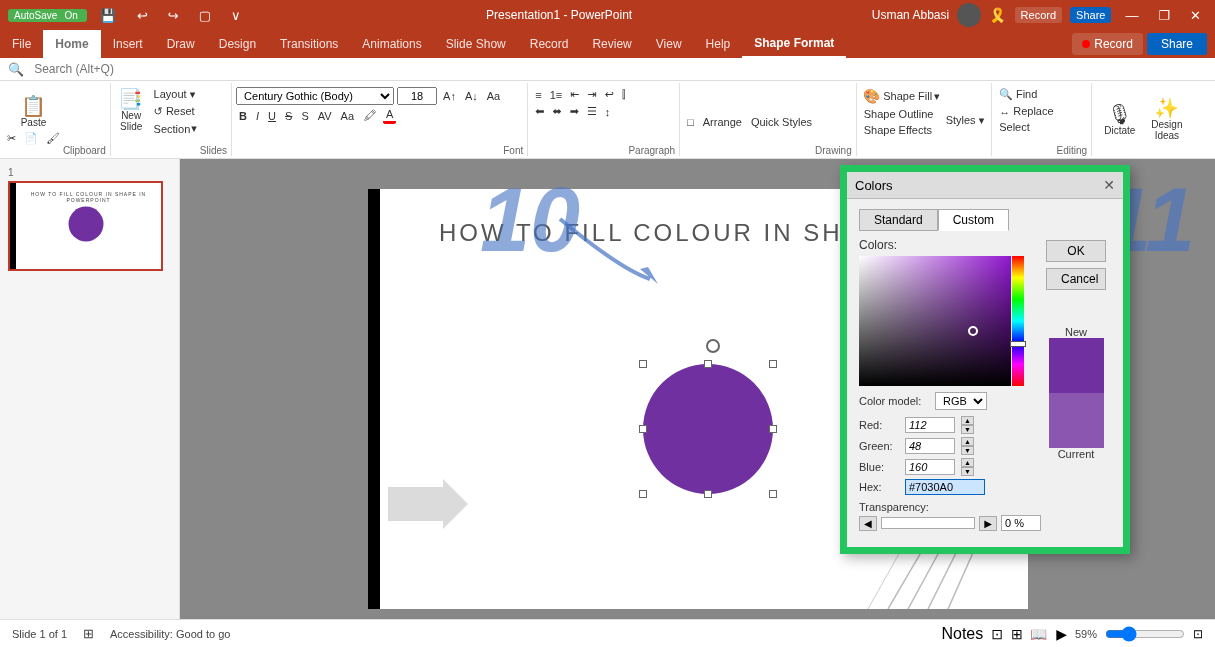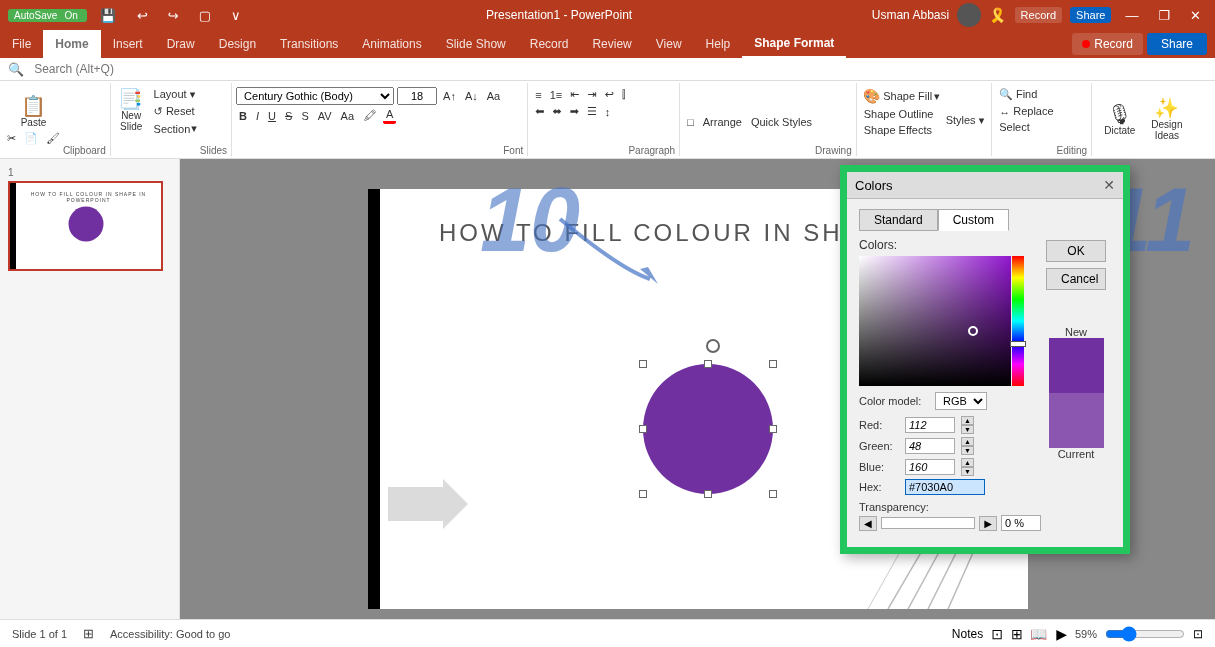--- a/index.html
+++ b/index.html
@@ -442,21 +442,21 @@
       </div>
     </div>
   </div>
 </div>
 
 <div id="status-bar" style="position:fixed;bottom:0;left:0;right:0;height:28px;background:white;border-top:1px solid #ddd;display:flex;align-items:center;padding:0 12px;gap:16px;font-size:11px;color:#444;">
   <span>Slide 1 of 1</span>
   <span style="font-size:13px;">⊞</span>
   <span>Accessibility: Good to go</span>
   <div class="status-right">
-    <button style="background:none;border:none;cursor:pointer;font-size:12px;padding-left:16px;">Notes</button>
+    <button style="background:none;border:none;cursor:pointer;font-size:16px;padding-left:16px;">Notes</button>
     <button style="background:none;border:none;cursor:pointer;font-size:14px;">⊡</button>
     <button style="background:none;border:none;cursor:pointer;font-size:14px;">⊞</button>
     <button style="background:none;border:none;cursor:pointer;font-size:14px;">📖</button>
     <button style="background:none;border:none;cursor:pointer;font-size:14px;">▶</button>
     <span>59%</span>
     <input type="range" min="10" max="200" value="59" class="zoom-slider" style="">
     <button style="background:none;border:none;cursor:pointer;font-size:12px;">⊡</button>
   </div>
 </div>
 

